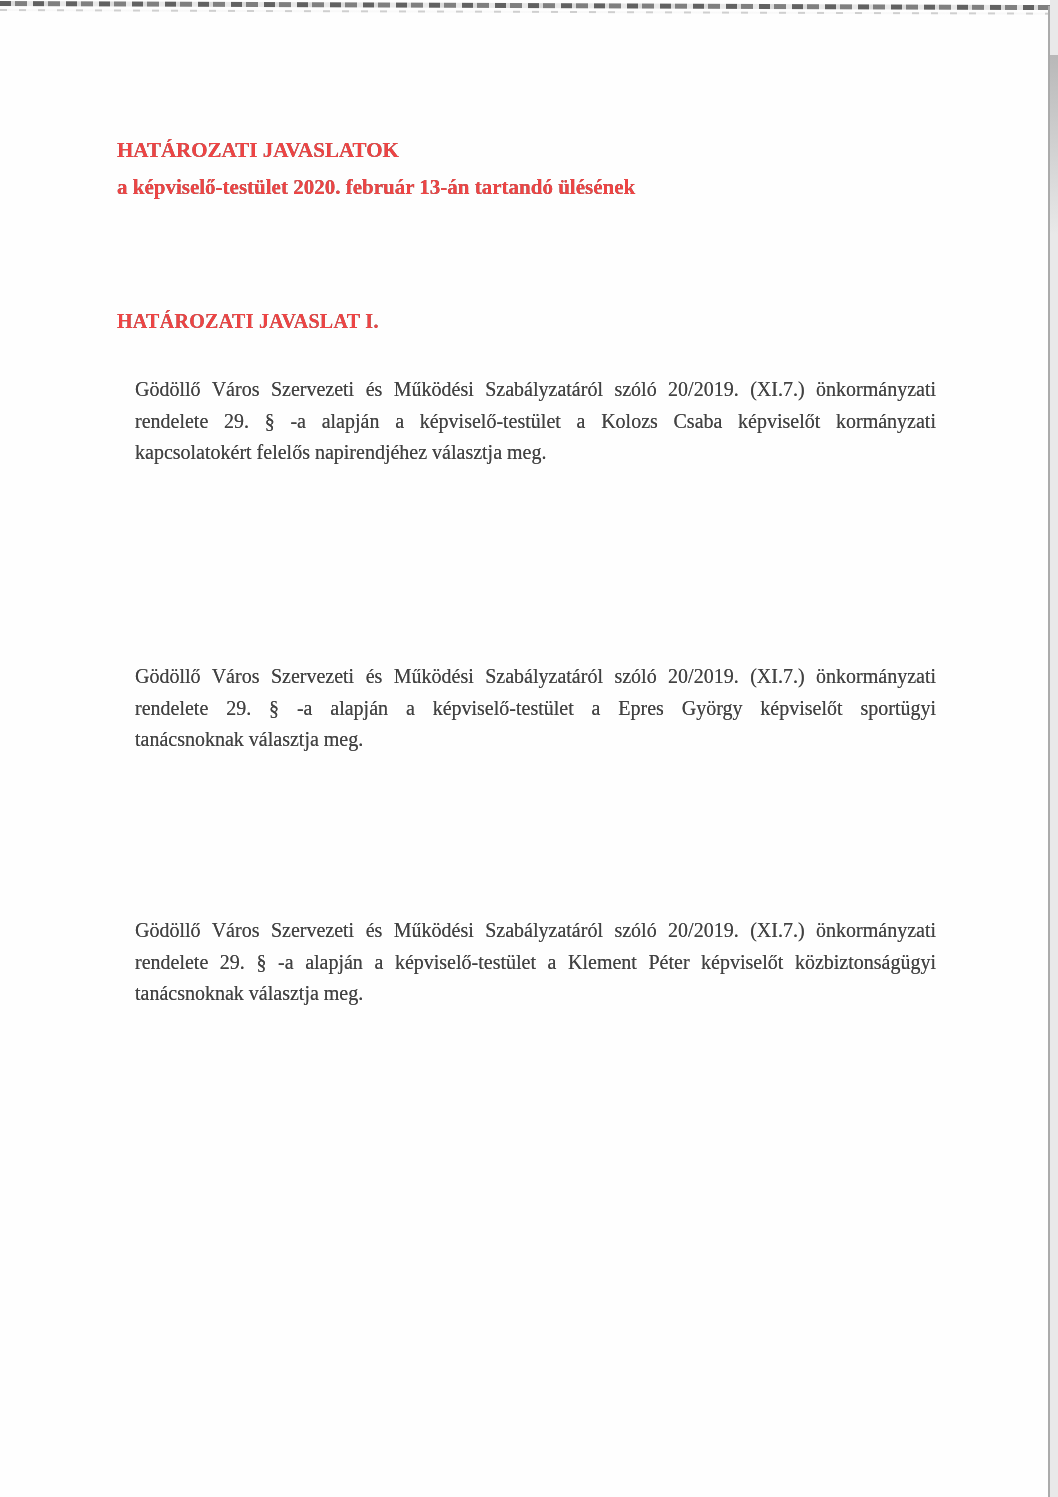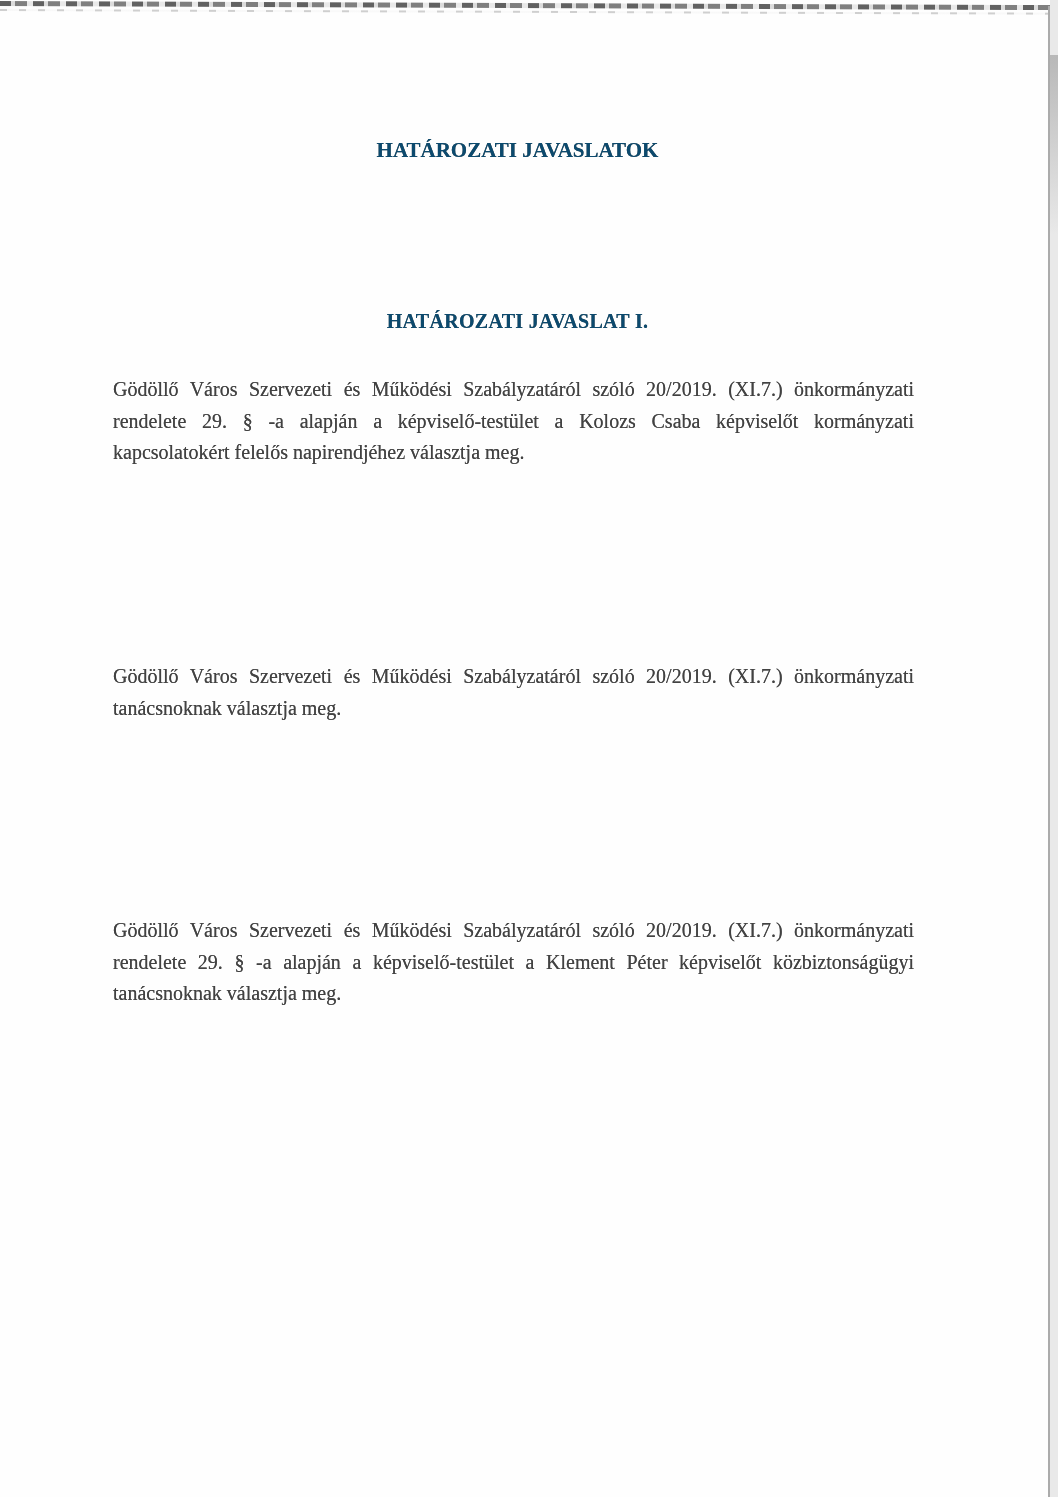--- a/index.html
+++ b/index.html
@@ -57,40 +57,39 @@
     position: absolute;
     top: 55px; right: 0;
     width: 9px; height: 180px;
     background: linear-gradient(180deg, rgba(110,110,110,0.40), rgba(110,110,110,0));
   }
   
   .centered-block {
     position: absolute;
     left: 117px;
     width: 801px;
-    text-align: center;
     font-weight: bold;
-    color: #0c4a6e;
+    color: #ef4444;
     text-shadow: 0 0 0.5px rgba(58,58,58,0.85);
   }
   .title-block {
     top: 132px;
     font-size: 21px;
     line-height: 36.5px;
   }
   .section-heading {
     font-size: 20px;
     letter-spacing: 0.3px;
   }
   .heading-pos-1 { top: 310px; }
   .heading-pos-2 { top: 558px; }
   .heading-pos-3 { top: 847px; }
   .para {
     position: absolute;
-    left: 113px;
+    left: 135px;
     width: 801px;
     font-size: 20px;
     line-height: 31.5px;
     color: #424242;
     text-shadow: 0 0 0.5px rgba(66,66,66,0.8);
   }
   .para-pos-1 { top: 374px; }
   .para-pos-2 { top: 661px; }
   .para-pos-3 { top: 915px; }
   .jline {
@@ -108,31 +107,33 @@
 <div class="page">
 
   <div class="scan-top-line-1"></div>
   <div class="scan-top-line-2"></div>
   <div class="scan-right-area"></div>
   <div class="scan-right-smudge"></div>
   <div class="scan-right-line"></div>
 
   <div class="centered-block title-block">
     <div>HATÁROZATI JAVASLATOK</div>
+    <div>a képviselő-testület 2020. február 13-án tartandó ülésének</div>
   </div>
 
   <div class="centered-block section-heading heading-pos-1">HATÁROZATI JAVASLAT I.</div>
   <div class="para para-pos-1">
     <div class="jline">Gödöllő Város Szervezeti és Működési Szabályzatáról szóló 20/2019. (XI.7.) önkormányzati</div>
     <div class="jline">rendelete 29. § -a alapján a képviselő-testület a Kolozs Csaba képviselőt kormányzati</div>
     <div class="lline">kapcsolatokért felelős napirendjéhez választja meg.</div>
   </div>
 
   <div class="para para-pos-2">
     <div class="jline">Gödöllő Város Szervezeti és Működési Szabályzatáról szóló 20/2019. (XI.7.) önkormányzati</div>
+    <div class="jline">rendelete 29. § -a alapján a képviselő-testület a Epres György képviselőt sportügyi</div>
     <div class="lline">tanácsnoknak választja meg.</div>
   </div>
 
   <div class="para para-pos-3">
     <div class="jline">Gödöllő Város Szervezeti és Működési Szabályzatáról szóló 20/2019. (XI.7.) önkormányzati</div>
     <div class="jline">rendelete 29. § -a alapján a képviselő-testület a Klement Péter képviselőt közbiztonságügyi</div>
     <div class="lline">tanácsnoknak választja meg.</div>
   </div>
 
 </div>

